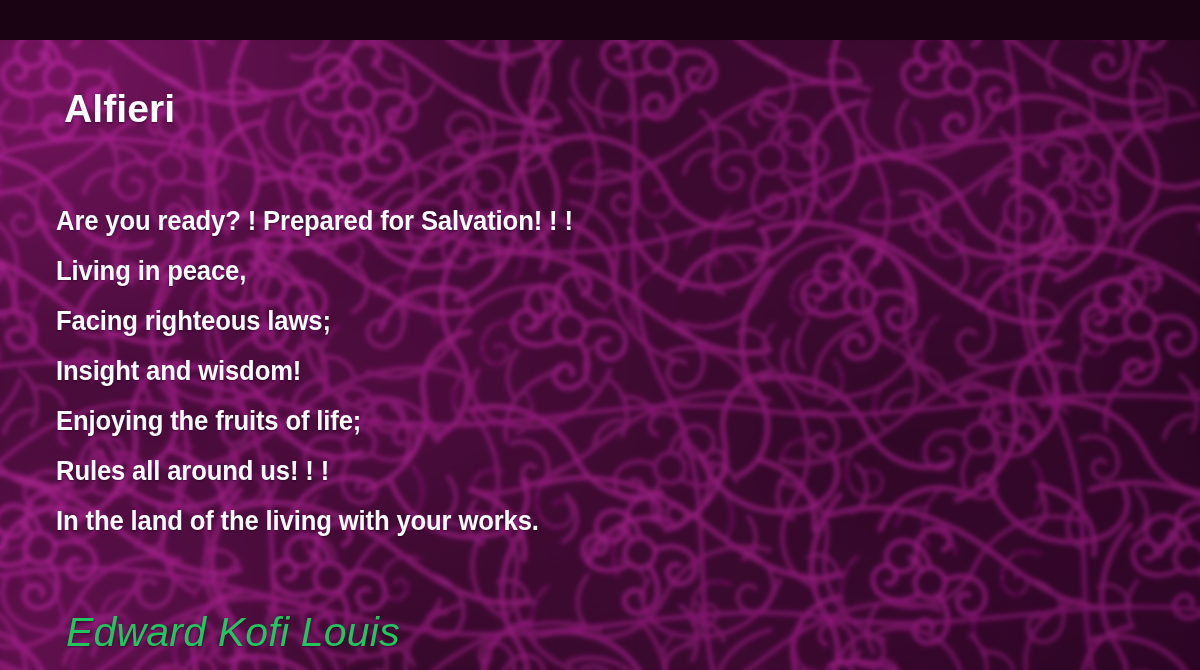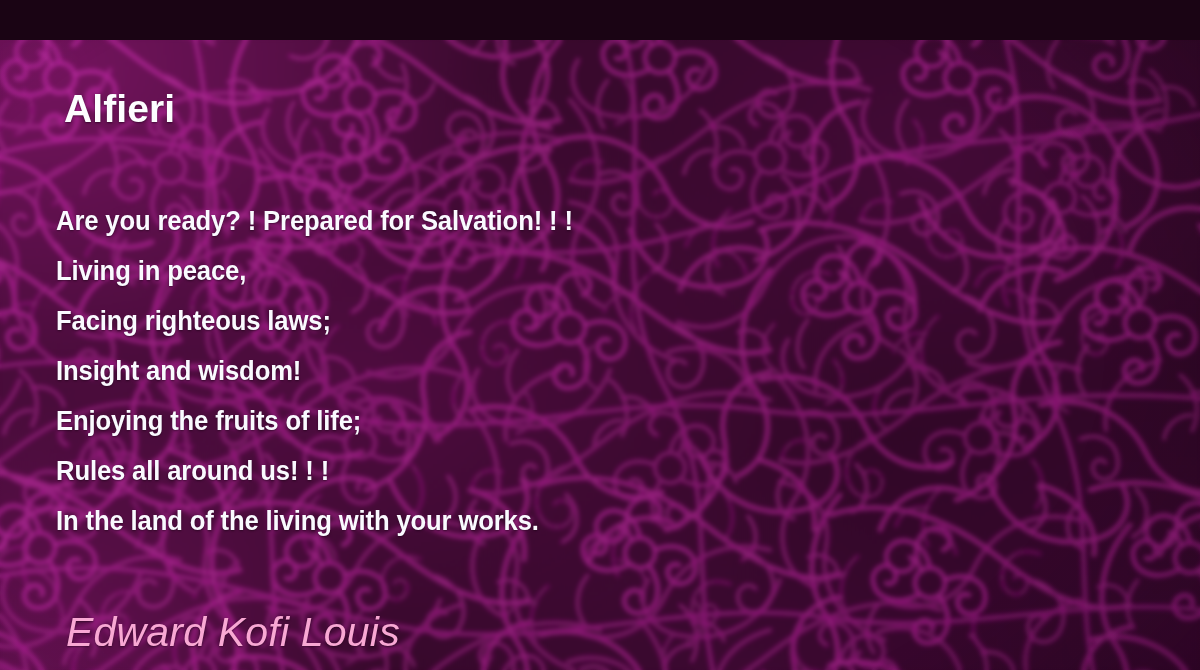--- a/index.html
+++ b/index.html
@@ -101,21 +101,21 @@
     transform-origin: left center;
   }
 
   #poem-author {
     position: absolute;
     left: 66px;
     top: 572px;
     font-size: 41px;
     font-style: italic;
     font-weight: normal;
-    color: #f9a8d4;
+    color: #22c55e;
     line-height: 1;
     letter-spacing: 0.2px;
     white-space: nowrap;
     text-shadow: 0 1px 2px rgba(20, 2, 16, 0.5);
   }
 </style>
 </head>
 <body>
 
 <div id="stage">

